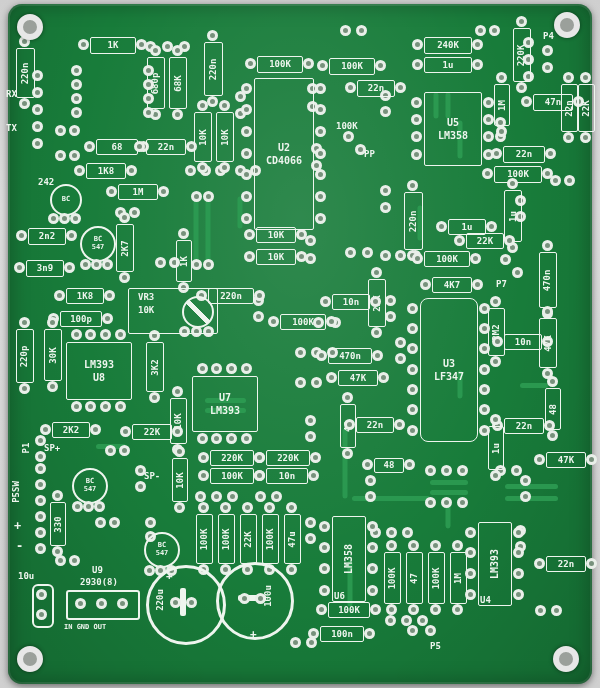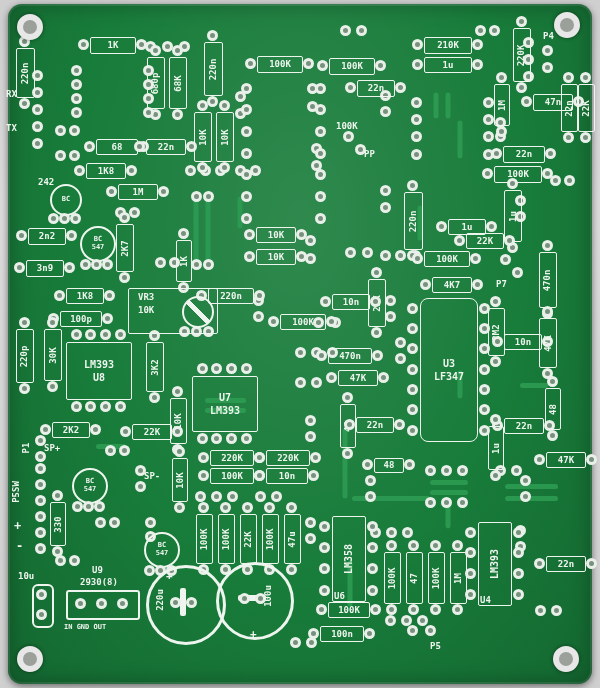--- a/index.html
+++ b/index.html
@@ -230,21 +230,21 @@
         <span class="clabel">100K</span>
       </div>
       <div class="pad" style="left: 316.5px; top: 60px;"></div>
       <div class="pad" style="left: 374.5px; top: 60px;"></div>
       <div class="comp" style="left: 357px; top: 80px; width: 36px; height: 15px;">
         <span class="clabel">22n</span>
       </div>
       <div class="pad" style="left: 344.5px; top: 82px;"></div>
       <div class="pad" style="left: 394.5px; top: 82px;"></div>
       <div class="comp" style="left: 424px; top: 37px; width: 46px; height: 15px;">
-        <span class="clabel">210K</span>
+        <span class="clabel">240K</span>
       </div>
       <div class="pad" style="left: 411.5px; top: 39px;"></div>
       <div class="pad" style="left: 471.5px; top: 39px;"></div>
       <div class="comp" style="left: 424px; top: 57px; width: 46px; height: 14px;">
         <span class="clabel">1u</span>
       </div>
       <div class="pad" style="left: 411.5px; top: 58.5px;"></div>
       <div class="pad" style="left: 471.5px; top: 58.5px;"></div>
       <div class="comp" style="left: 513px; top: 28px; width: 16px; height: 52px;">
         <span class="clabel vert">220K</span>
@@ -587,34 +587,42 @@
       <div class="pad" style="left: 533.5px; top: 557.5px;"></div>
       <div class="pad" style="left: 585.5px; top: 557.5px;"></div>
       <div class="pad" style="left: 70.5px; top: 64.5px;"></div>
       <div class="pad" style="left: 142.5px; top: 64.5px;"></div>
       <div class="pad" style="left: 70.5px; top: 78.5px;"></div>
       <div class="pad" style="left: 142.5px; top: 78.5px;"></div>
       <div class="pad" style="left: 70.5px; top: 92.5px;"></div>
       <div class="pad" style="left: 142.5px; top: 92.5px;"></div>
       <div class="pad" style="left: 70.5px; top: 106.5px;"></div>
       <div class="pad" style="left: 142.5px; top: 106.5px;"></div>
+      <div class="ic" style="left: 254px; top: 78px; width: 58px; height: 150px;">
+        <span class="iclabel">U2</span>
+        <span class="iclabel">CD4066</span>
+      </div>
       <div class="pad" style="left: 240.5px; top: 82.5px;"></div>
       <div class="pad" style="left: 314.5px; top: 82.5px;"></div>
       <div class="pad" style="left: 240.5px; top: 104.167px;"></div>
       <div class="pad" style="left: 314.5px; top: 104.167px;"></div>
       <div class="pad" style="left: 240.5px; top: 125.833px;"></div>
       <div class="pad" style="left: 314.5px; top: 125.833px;"></div>
       <div class="pad" style="left: 240.5px; top: 147.5px;"></div>
       <div class="pad" style="left: 314.5px; top: 147.5px;"></div>
       <div class="pad" style="left: 240.5px; top: 169.167px;"></div>
       <div class="pad" style="left: 314.5px; top: 169.167px;"></div>
       <div class="pad" style="left: 240.5px; top: 190.833px;"></div>
       <div class="pad" style="left: 314.5px; top: 190.833px;"></div>
       <div class="pad" style="left: 240.5px; top: 212.5px;"></div>
       <div class="pad" style="left: 314.5px; top: 212.5px;"></div>
+      <div class="ic" style="left: 424px; top: 92px; width: 56px; height: 72px;">
+        <span class="iclabel">U5</span>
+        <span class="iclabel">LM358</span>
+      </div>
       <div class="pad" style="left: 410.5px; top: 96.5px;"></div>
       <div class="pad" style="left: 482.5px; top: 96.5px;"></div>
       <div class="pad" style="left: 410.5px; top: 113.833px;"></div>
       <div class="pad" style="left: 482.5px; top: 113.833px;"></div>
       <div class="pad" style="left: 410.5px; top: 131.167px;"></div>
       <div class="pad" style="left: 482.5px; top: 131.167px;"></div>
       <div class="pad" style="left: 410.5px; top: 148.5px;"></div>
       <div class="pad" style="left: 482.5px; top: 148.5px;"></div>
       <div class="ic" style="left: 420px; top: 298px; width: 56px; height: 142px; border-radius: 8px;">
         <span class="iclabel">U3</span>

